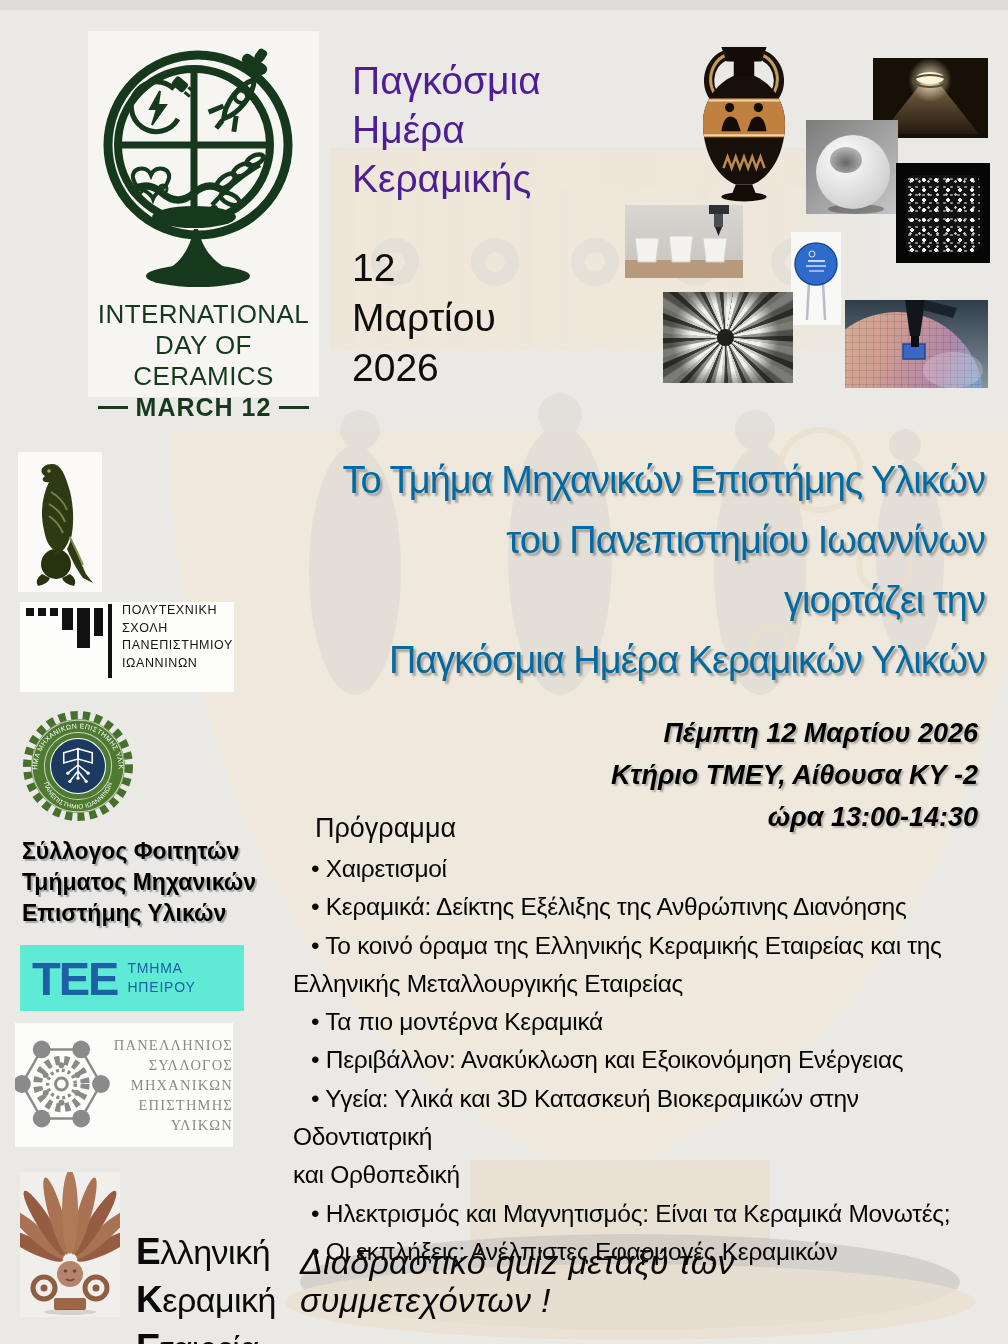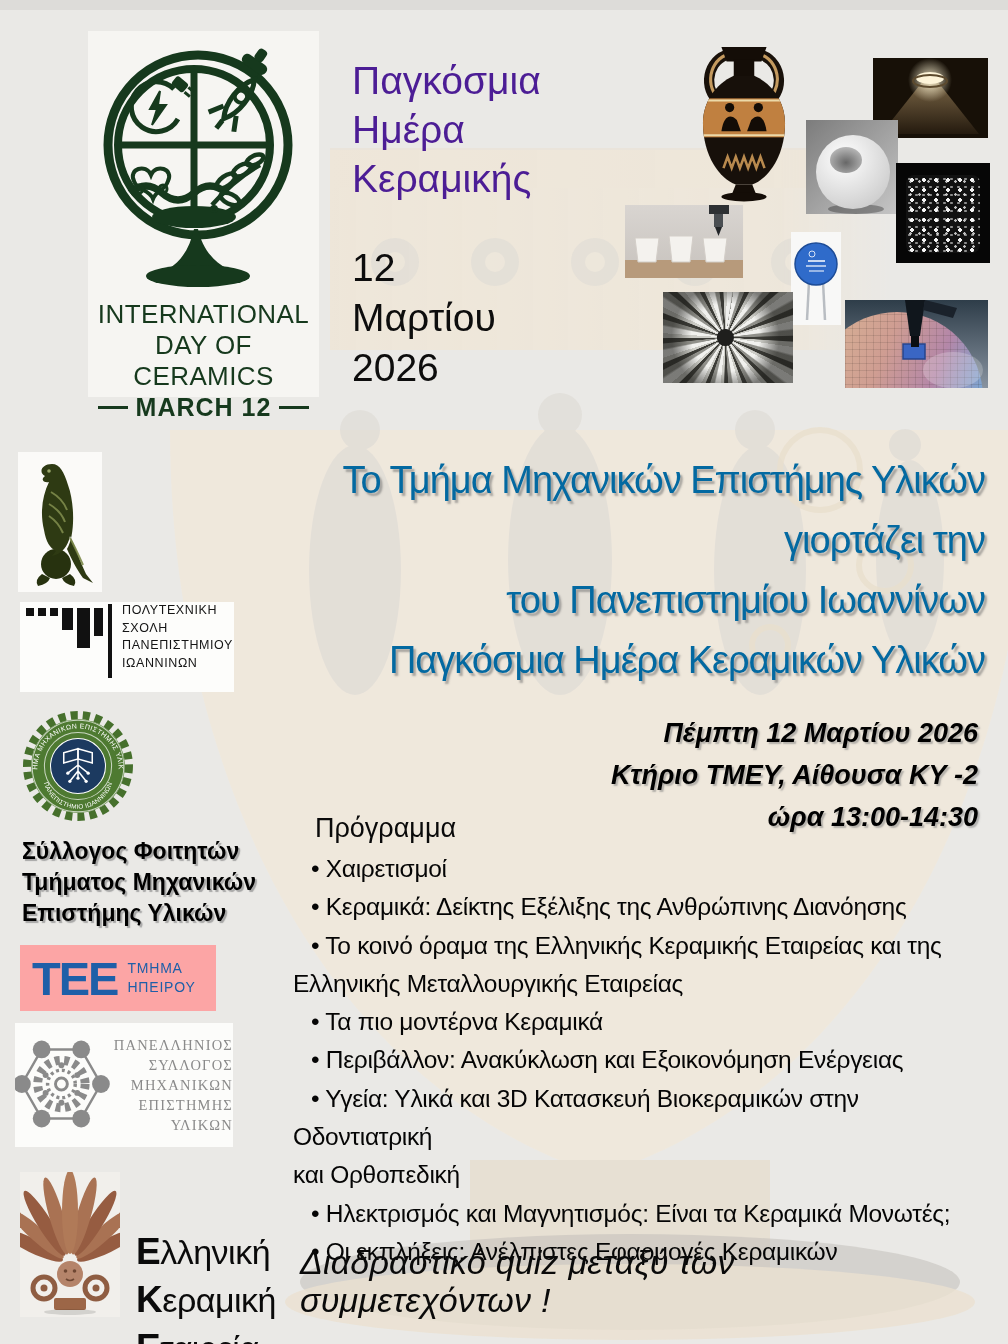--- a/index.html
+++ b/index.html
@@ -56,21 +56,21 @@
   .quiz{left:300px;top:1243px;width:640px;font-style:italic;font-size:34px;letter-spacing:.2px;
     color:#0a0a0a;line-height:38px;}
 
   
   .eagle-img{left:18px;top:452px;width:84px;height:140px;background:#fbfaf8;}
   .poly-box{left:20px;top:602px;width:214px;height:90px;background:#fdfdfb;display:flex;align-items:flex-start;}
   .poly-text{font-size:12.5px;line-height:17.5px;letter-spacing:.6px;color:#151515;margin-left:6px;}
   .seal{left:22px;top:710px;width:112px;height:112px;}
   .assoc{left:22px;top:836px;font-size:23px;font-weight:bold;line-height:31px;color:#000;
     text-shadow:2px 2px 1px rgba(150,150,150,.8);}
-  .tee-box{left:20px;top:945px;width:196px;height:66px;background:#fca5a5;display:flex;align-items:center;}
+  .tee-box{left:20px;top:945px;width:224px;height:66px;background:#5eead4;display:flex;align-items:center;}
   .tee-acronym{font-size:47px;font-weight:bold;color:#1e5fa8;letter-spacing:-2px;margin:0 10px 0 12px;line-height:47px;}
   .tee-label{font-size:14px;line-height:19px;color:#1e5fa8;letter-spacing:.8px;}
   .pan-box{left:15px;top:1023px;width:218px;height:124px;background:#fcfcfa;display:flex;align-items:center;text-align:right;}
   .pan-text{font-family:"Liberation Serif",serif;font-size:14.5px;line-height:20px;
     letter-spacing:1.2px;color:#8a8a8a;margin-left:4px;}
   .antefix-img{left:20px;top:1172px;width:100px;height:145px;}
   .eke{left:136px;top:1180px;margin-top:48px;}
   .eke-line{font-size:34px;line-height:47px;color:#0a0a0a;letter-spacing:-.5px;}
   .eke-line .init{font-weight:bold;font-size:37px;}
 </style>
@@ -322,22 +322,22 @@
     <circle cx="52" cy="98" r="86" fill="url(#grid)"></circle>
     <ellipse cx="108" cy="70" rx="30" ry="18" fill="rgba(255,255,255,.22)"></ellipse>
     <rect x="58" y="44" width="22" height="15" fill="#3a66c4" stroke="#27458c" stroke-width="1.5"></rect>
     <polygon points="60,0 80,0 75,36 65,36" fill="#10161c"></polygon>
     <rect x="66" y="36" width="8" height="11" fill="#0a0e12"></rect>
     <polygon points="80,0 112,8 108,18 78,10" fill="#1a222b"></polygon>
   </svg>
 
   <div class="abs heading">
     <div>Το Τμήμα Μηχανικών Επιστήμης Υλικών</div>
+    <div>του Πανεπιστημίου Ιωαννίνων</div>
     <div>γιορτάζει την</div>
-    <div>του Πανεπιστημίου Ιωαννίνων</div>
     <div>Παγκόσμια Ημέρα Κεραμικών Υλικών</div>
   </div>
 
   <div class="abs event">
     <div>Πέμπτη 12 Μαρτίου 2026</div>
     <div>Κτήριο ΤΜΕΥ, Αίθουσα ΚΥ -2</div>
     <div>ώρα 13:00-14:30</div>
   </div>
 
   <div class="abs program-label">Πρόγραμμα</div>

